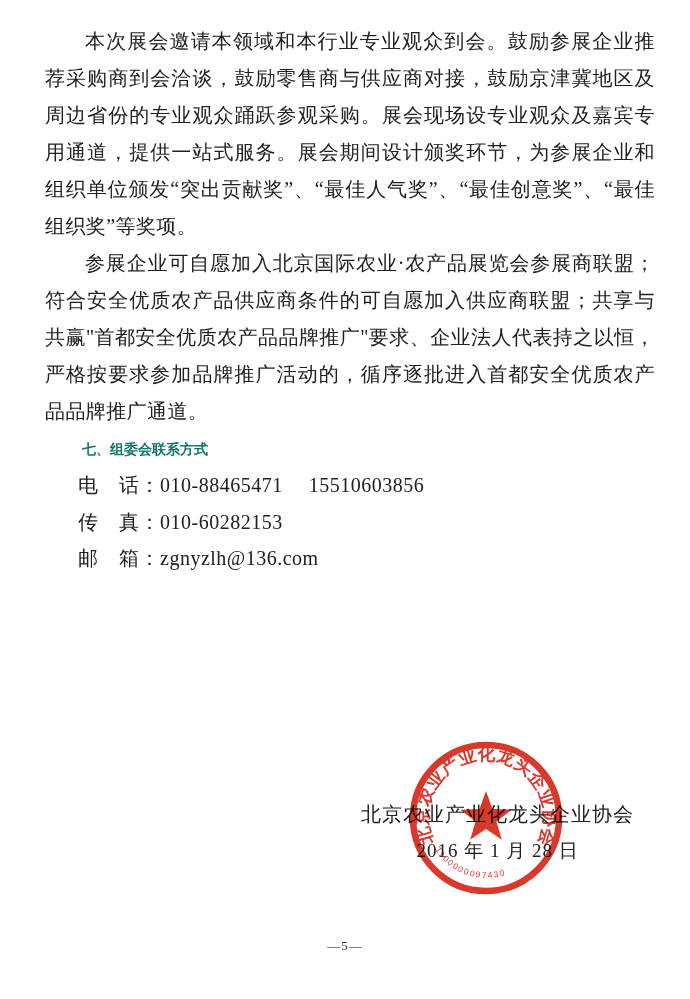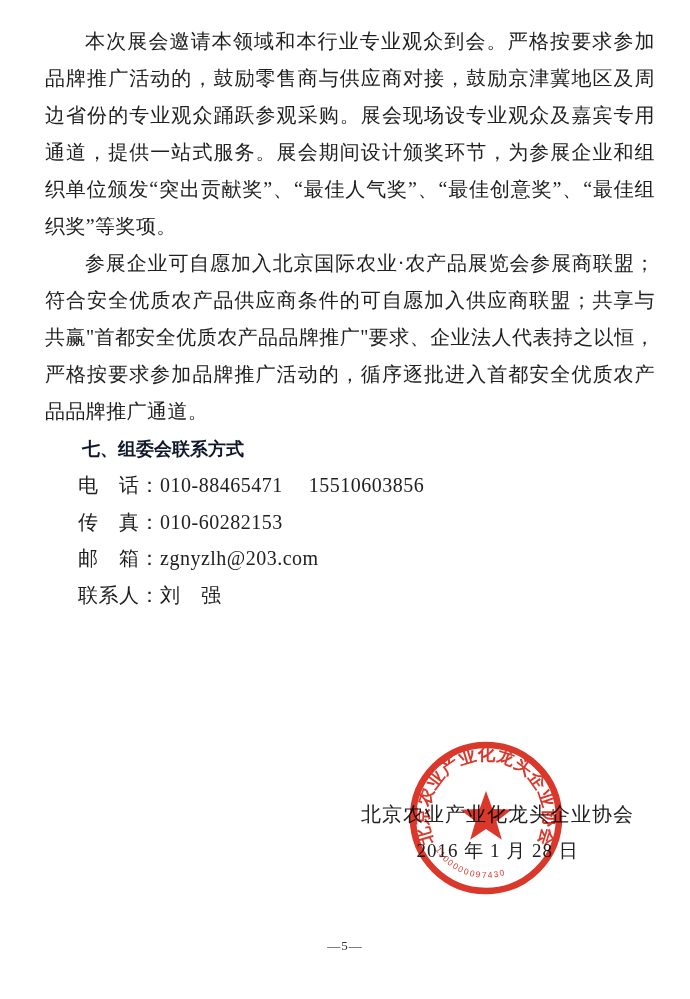--- a/index.html
+++ b/index.html
@@ -25,23 +25,23 @@
     letter-spacing: 0.4px;
     text-align: justify;
     text-justify: inter-ideograph;
     text-indent: 2em;
   }
   .section-heading {
     margin: 4px 0 0 0;
     padding-left: 37px;
     font-family: "Liberation Sans", "DejaVu Sans", sans-serif;
     font-weight: 700;
-    font-size: 18px;
+    font-size: 14px;
     line-height: 30px;
-    color: #0f172a;
+    color: #0f766e;
   }
   .contact-list { margin-top: 3px; }
   .contact-row {
     padding-left: 33px;
     font-size: 20px;
     line-height: 36.5px;
     white-space: pre;
   }
   .contact-label { letter-spacing: 0.5px; }
   .contact-value { font-family: "Liberation Serif", serif; letter-spacing: 0.5px; }
@@ -92,30 +92,29 @@
     letter-spacing: 1px;
     color: #333333;
   }
 </style>
 </head>
 <body>
 
 <div class="page">
 
   <div class="body-text">
-    <p>本次展会邀请本领域和本行业专业观众到会。严格按要求参加品牌推广活动的，鼓励零售商与供应商对接，鼓励京津冀地区及周边省份的专业观众踊跃参观采购。展会现场设专业观众及嘉宾专用通道，提供一站式服务。展会期间设计颁奖环节，为参展企业和组织单位颁发“突出贡献奖”、“最佳人气奖”、“最佳创意奖”、“最佳组织奖”等奖项。</p>
+    <p>本次展会邀请本领域和本行业专业观众到会。鼓励参展企业推荐采购商到会洽谈，鼓励零售商与供应商对接，鼓励京津冀地区及周边省份的专业观众踊跃参观采购。展会现场设专业观众及嘉宾专用通道，提供一站式服务。展会期间设计颁奖环节，为参展企业和组织单位颁发“突出贡献奖”、“最佳人气奖”、“最佳创意奖”、“最佳组织奖”等奖项。</p>
     <p>参展企业可自愿加入北京国际农业·农产品展览会参展商联盟；符合安全优质农产品供应商条件的可自愿加入供应商联盟；共享与共赢"首都安全优质农产品品牌推广"要求、企业法人代表持之以恒，严格按要求参加品牌推广活动的，循序逐批进入首都安全优质农产品品牌推广通道。</p>
 
     <h2 class="section-heading">七、组委会联系方式</h2>
 
     <div class="contact-list">
       <div class="contact-row"><span class="contact-label">电　话：</span><span class="contact-value">010-88465471　 15510603856</span></div>
       <div class="contact-row"><span class="contact-label">传　真：</span><span class="contact-value">010-60282153</span></div>
-      <div class="contact-row"><span class="contact-label">邮　箱：</span><span class="contact-value">zgnyzlh@203.com</span></div>
-      <div class="contact-row"><span class="contact-label">联系人：</span><span class="contact-value">刘　强</span></div>
+      <div class="contact-row"><span class="contact-label">邮　箱：</span><span class="contact-value">zgnyzlh@136.com</span></div>
     </div>
   </div>
 
   <div class="sig-block">
     <div class="sig-org">北京农业产业化龙头企业协会</div>
     <div class="sig-date">2016 年 1 月 28 日</div>
   </div>
 
   <svg class="seal" viewBox="0 0 160 160" xmlns="http://www.w3.org/2000/svg">
     <defs>

